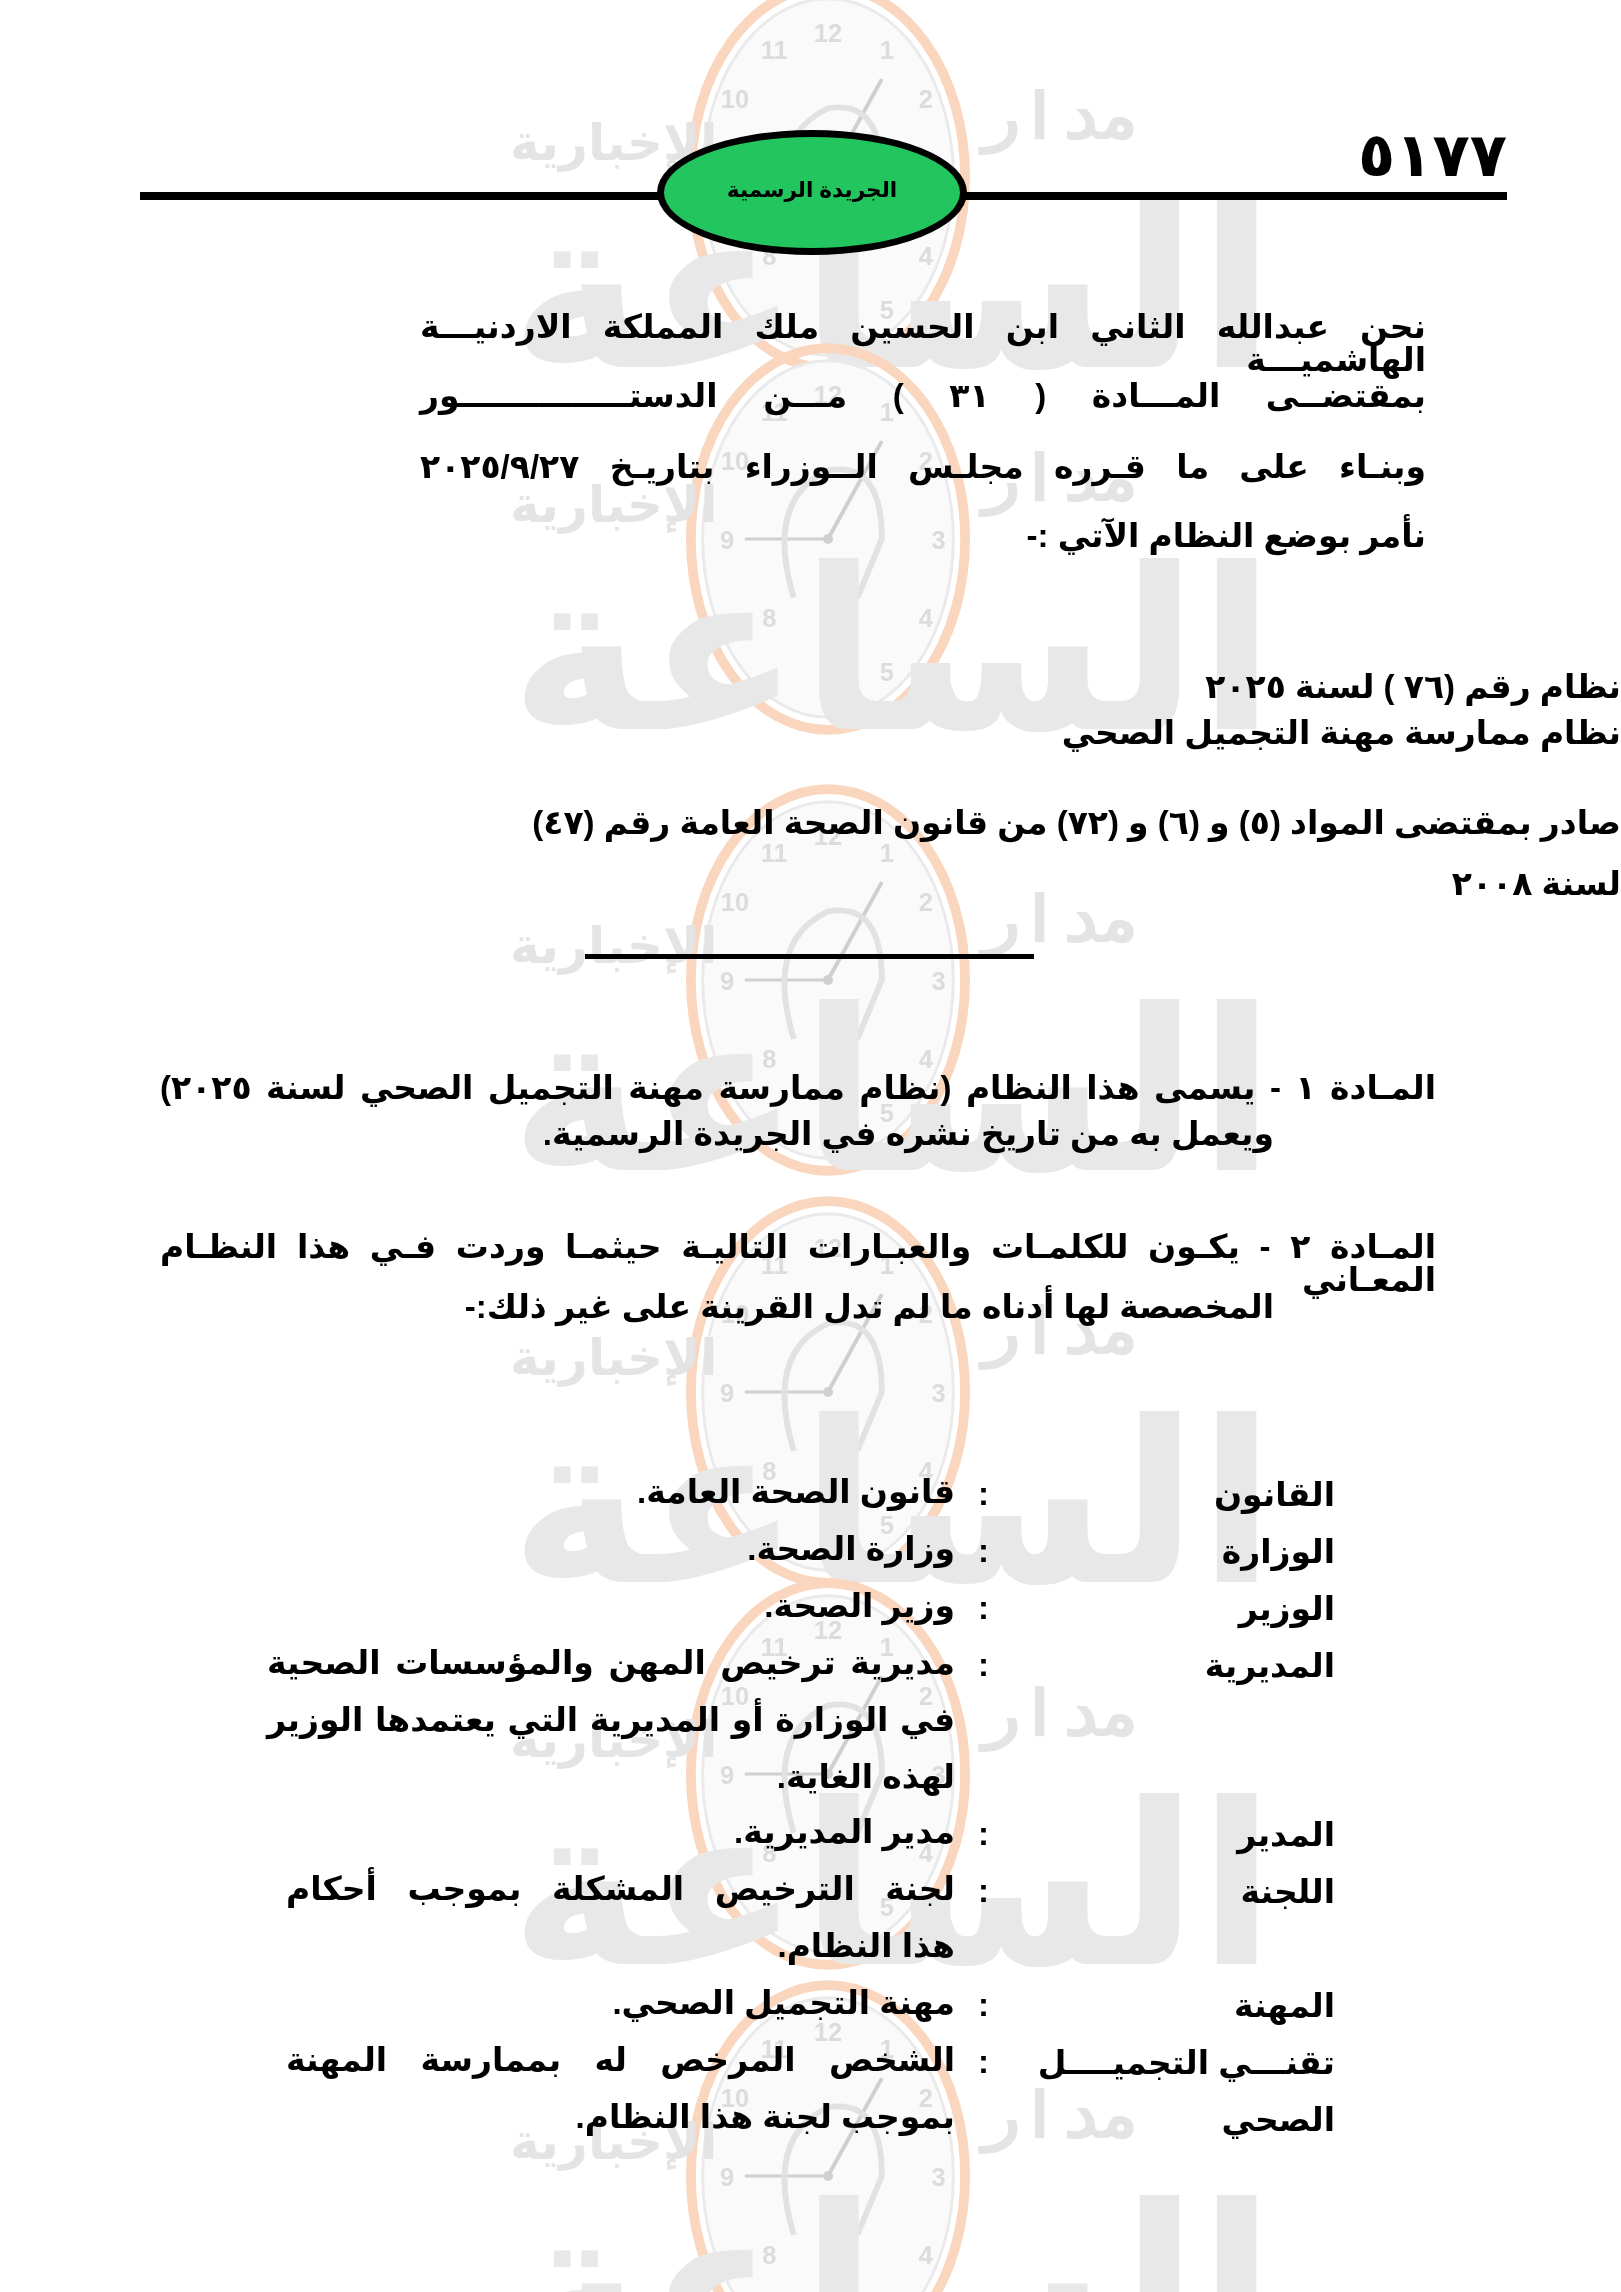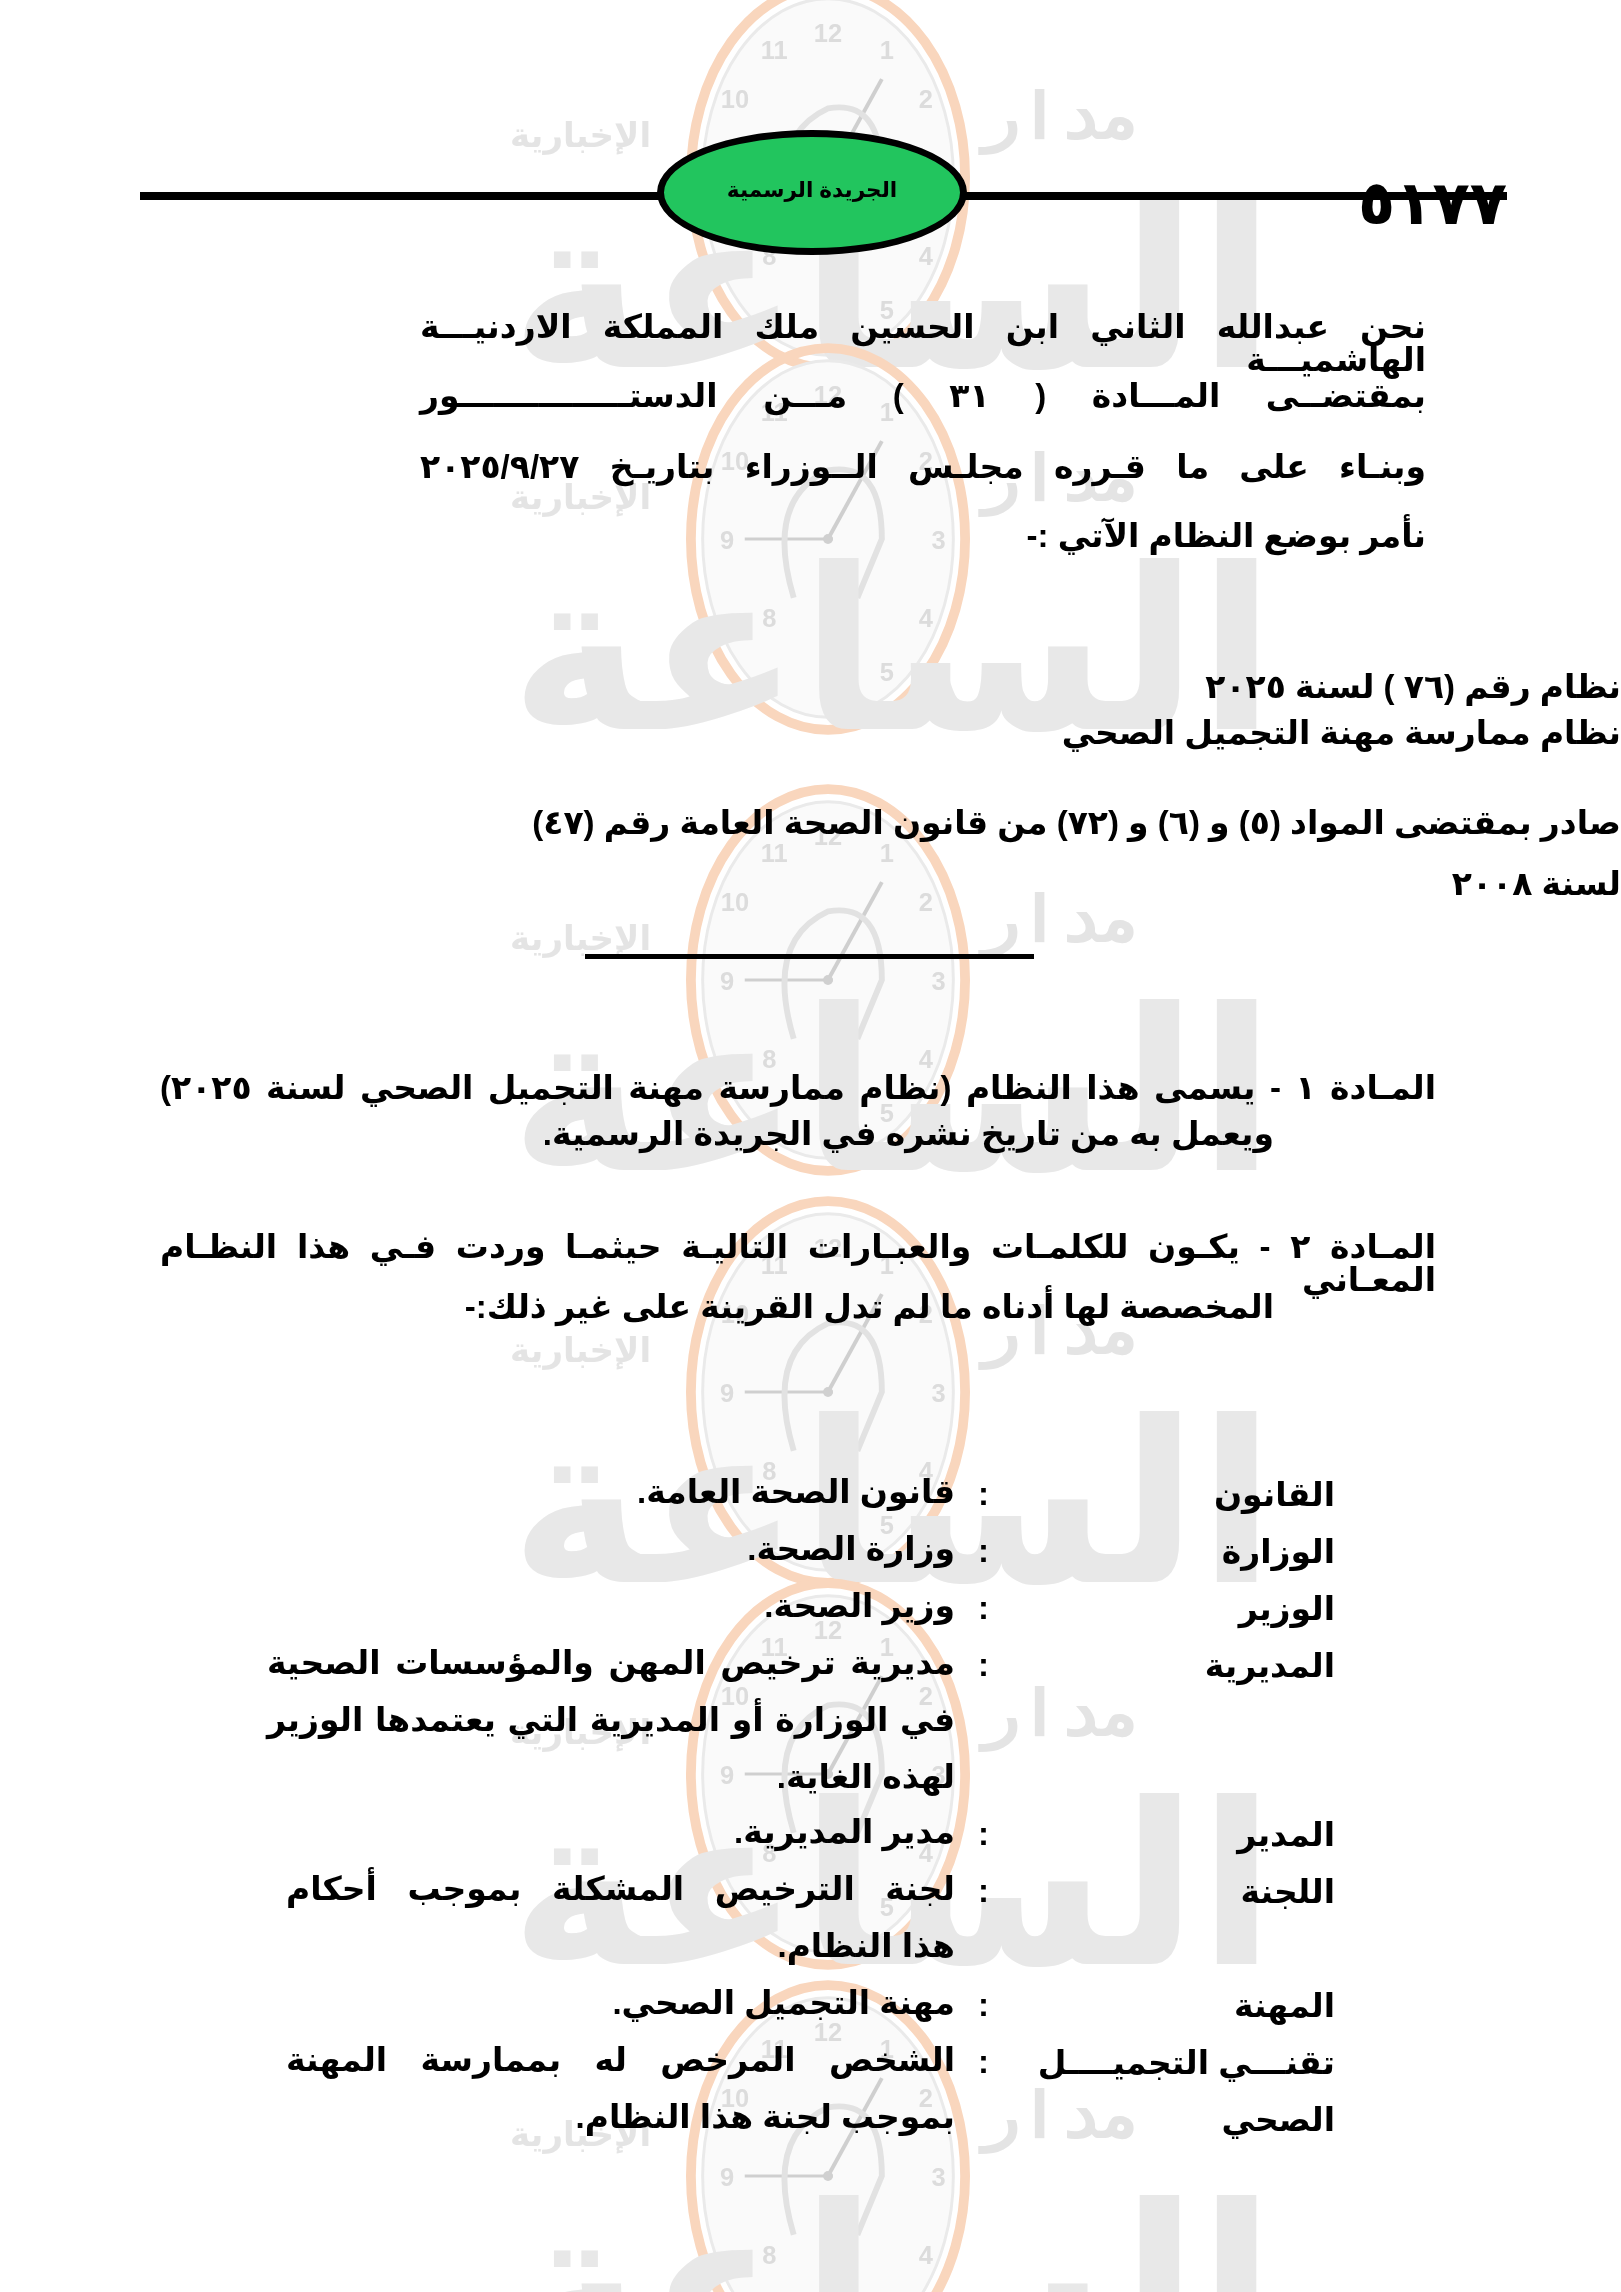--- a/index.html
+++ b/index.html
@@ -40,21 +40,21 @@
       font-weight: bold;
       color: #e4e4e4;
       direction: rtl;
       line-height: 1;
       font-family: Liberation Mono, monospace;
     }
     .wm .ikhbaria {
       position: absolute;
       left: 510px;
       top: 147px;
-      font-size: 34px;
+      font-size: 50px;
       font-weight: bold;
       color: #e4e4e4;
       direction: rtl;
       line-height: 1;
     }
     .wm .saa {
       position: absolute;
       left: 510px;
       top: 206px;
       font-size: 225px;
@@ -67,21 +67,20 @@
 
     
     .page-number {
       position: absolute;
       top: 125px;
       right: 114px;
       font-size: 61px;
       font-weight: bold;
       line-height: 1;
       z-index: 2;
-      margin-top: 48px;
     }
     .header-rule {
       position: absolute;
       top: 192px;
       left: 140px;
       width: 1367px;
       height: 7.8px;
       background: #000;
       z-index: 1;
     }

